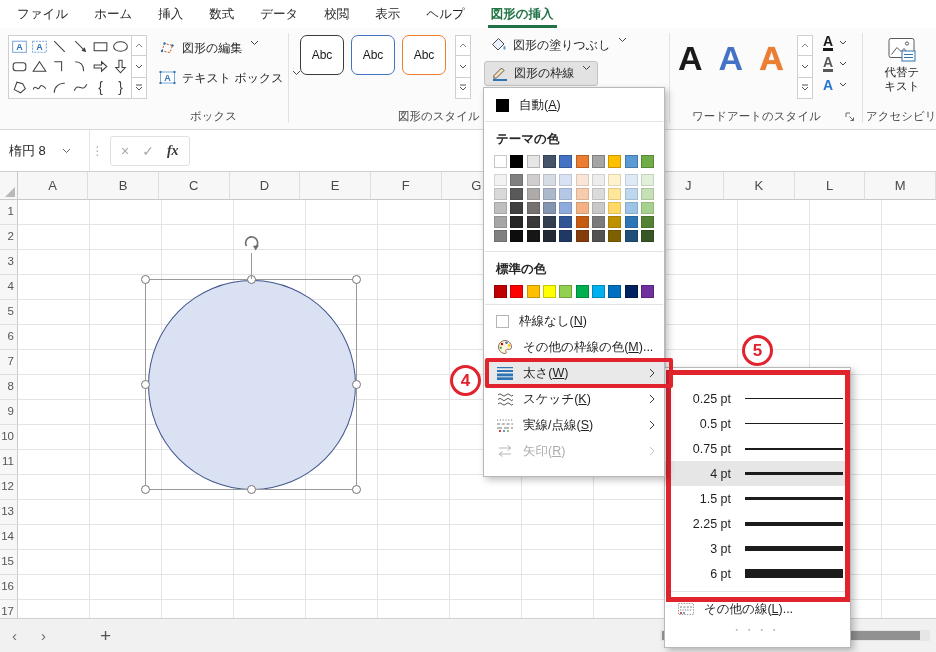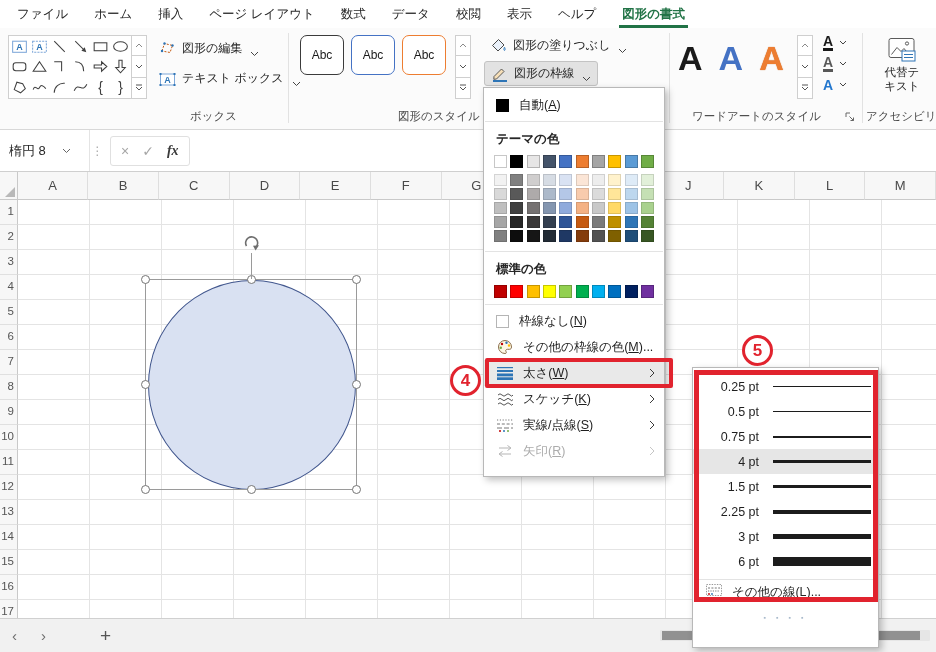--- a/index.html
+++ b/index.html
@@ -17,21 +17,21 @@
   
   .ribbon{position:absolute;top:28px;left:0;right:0;height:102px;background:#FBFBFB;border-bottom:1px solid #D8D8D8;z-index:4}
   .vsep{position:absolute;top:5px;height:90px;width:1px;background:#E2E2E2}
   .glabel{position:absolute;bottom:5px;font-size:11.5px;color:#494949;white-space:nowrap}
   .gallerybox{position:absolute;left:8px;top:7px;width:124px;height:64px;background:#fff;border:1px solid #CFCFCF;display:grid;grid-template-columns:repeat(6,1fr);grid-template-rows:repeat(3,1fr)}
   .gcell{display:flex;align-items:center;justify-content:center}
   .spinner{position:absolute;width:16px;display:flex;flex-direction:column}
   .spin-btn{height:21.3px;background:#fff;border:1px solid #CFCFCF;border-top:none;display:flex;align-items:center;justify-content:center}
   .spin-btn:first-child{border-top:1px solid #CFCFCF}
   .sp1{left:131px;top:7px}
-  .rbtn{position:absolute;display:flex;align-items:flex-end;gap:6px;font-size:12px;color:#262626;padding:3px 6px;border-radius:3px}
+  .rbtn{position:absolute;display:flex;align-items:flex-start;gap:6px;font-size:12px;color:#262626;padding:3px 6px;border-radius:3px}
   .chev{display:inline-flex;margin-left:2px}
   .btn-editshape{left:153px;top:9px}
   .btn-textbox{left:153px;top:39px}
   .abcrow{position:absolute;left:300px;top:7px;display:flex;gap:7px}
   .abc{width:44px;height:40px;background:#fff;border-radius:7px;display:flex;align-items:center;justify-content:center;font-size:12px;color:#1a1a1a}
   .abc.b1{border:1.4px solid #3b3b3b}.abc.b2{border:1.4px solid #4472C4}.abc.b3{border:1.4px solid #ED7D31}
   .sp2{left:455px;top:7px}
   .btn-fill{left:484px;top:6px}
   .btn-outline{left:484px;top:33px;background:#E2E2E2;border:1px solid #C3C3C3}
   .bigArow{position:absolute;left:678px;top:4px;display:flex;gap:16px}
@@ -90,27 +90,27 @@
   .vgrid{display:flex;justify-content:space-between;padding:3px 10px 6px}
   .vcol{display:flex;flex-direction:column;gap:2px}
   .vcol .sw{width:13px;height:12px;box-shadow:inset 0 0 0 1px rgba(0,0,0,.12)}
   .marrow{margin-left:auto;display:flex}
   .mi.hl{background:#E9E9E9}
   .mi.disabled{color:#ACACAC}
   .u{text-decoration:underline}
   .redframe{position:absolute;left:1px;right:-9px;top:-2px;bottom:-2px;border:4px solid var(--red);border-radius:2px;z-index:6;pointer-events:none}
 
   
-  .wsub{position:absolute;left:692px;top:367px;width:187px;height:281px;background:#fff;border:1px solid #B8B8B8;box-shadow:3px 3px 7px rgba(0,0,0,.25);z-index:11;padding-top:6px}
+  .wsub{position:absolute;left:664px;top:367px;width:187px;height:281px;background:#fff;border:1px solid #B8B8B8;box-shadow:3px 3px 7px rgba(0,0,0,.25);z-index:11;padding-top:18px}
   .wrow{display:flex;align-items:center;height:25px;padding-left:4px}
   .wrow.sel{background:#E6E6E6}
   .wlabel{flex:0 0 62px;text-align:right;font-size:12.5px;color:#1f1f1f;white-space:nowrap}
   .wline{width:98px;margin-left:14px;background:#1c1c1c}
   .wsep{height:1px;background:#E3E3E3;margin:5px 2px 4px}
-  .wmore{display:flex;gap:10px;height:26px;padding-left:12px;font-size:12.5px}
+  .wmore{display:flex;align-items:center;gap:10px;height:26px;padding-left:12px;font-size:12.5px}
   .wgrip{text-align:center;color:#A9BACB;font-size:7px;letter-spacing:4px;padding-top:4px}
   .wredframe{position:absolute;left:1px;top:2px;width:184px;height:232px;border:5px solid var(--red);z-index:5;pointer-events:none}
 
   
   .badge{position:absolute;width:31px;height:31px;border:3px solid var(--red);border-radius:50%;background:rgba(255,255,255,.9);color:var(--red);font-size:17px;font-weight:bold;display:flex;align-items:center;justify-content:center;z-index:40}
   #badge4{left:450px;top:365px}
   #badge5{left:742px;top:335px}
 
   
   .tabbar{position:absolute;left:0;top:618px;width:936px;height:34px;background:#F1F1F1;border-top:1px solid #D0D0D0;display:flex;align-items:center;z-index:3}
@@ -124,27 +124,26 @@
 </style>
 </head>
 <body>
 
 <div id="app" style="--red: #E1232E;">
 
   <div class="menubar" id="menubar">
       <div class="mtab">ファイル</div>
       <div class="mtab">ホーム</div>
       <div class="mtab">挿入</div>
-      <div class="mtab">ページ レイアウト</div>
       <div class="mtab">数式</div>
       <div class="mtab">データ</div>
       <div class="mtab">校閲</div>
       <div class="mtab">表示</div>
       <div class="mtab">ヘルプ</div>
-      <div class="mtab active">図形の書式</div>
+      <div class="mtab active">図形の挿入</div>
     </div>
 
   <div class="ribbon">
     <div class="gallerybox" id="gallery">
         <div class="gcell">
           <svg viewBox="0 0 18 18" width="19" height="19">
             <rect x="2.5" y="4" width="13" height="10.5" fill="#fff" stroke="#7FA8D9"></rect>
             <text x="9" y="12.5" font-size="8.5" text-anchor="middle" fill="#2E75B6" font-weight="bold">A</text>
           </svg>
         </div>

